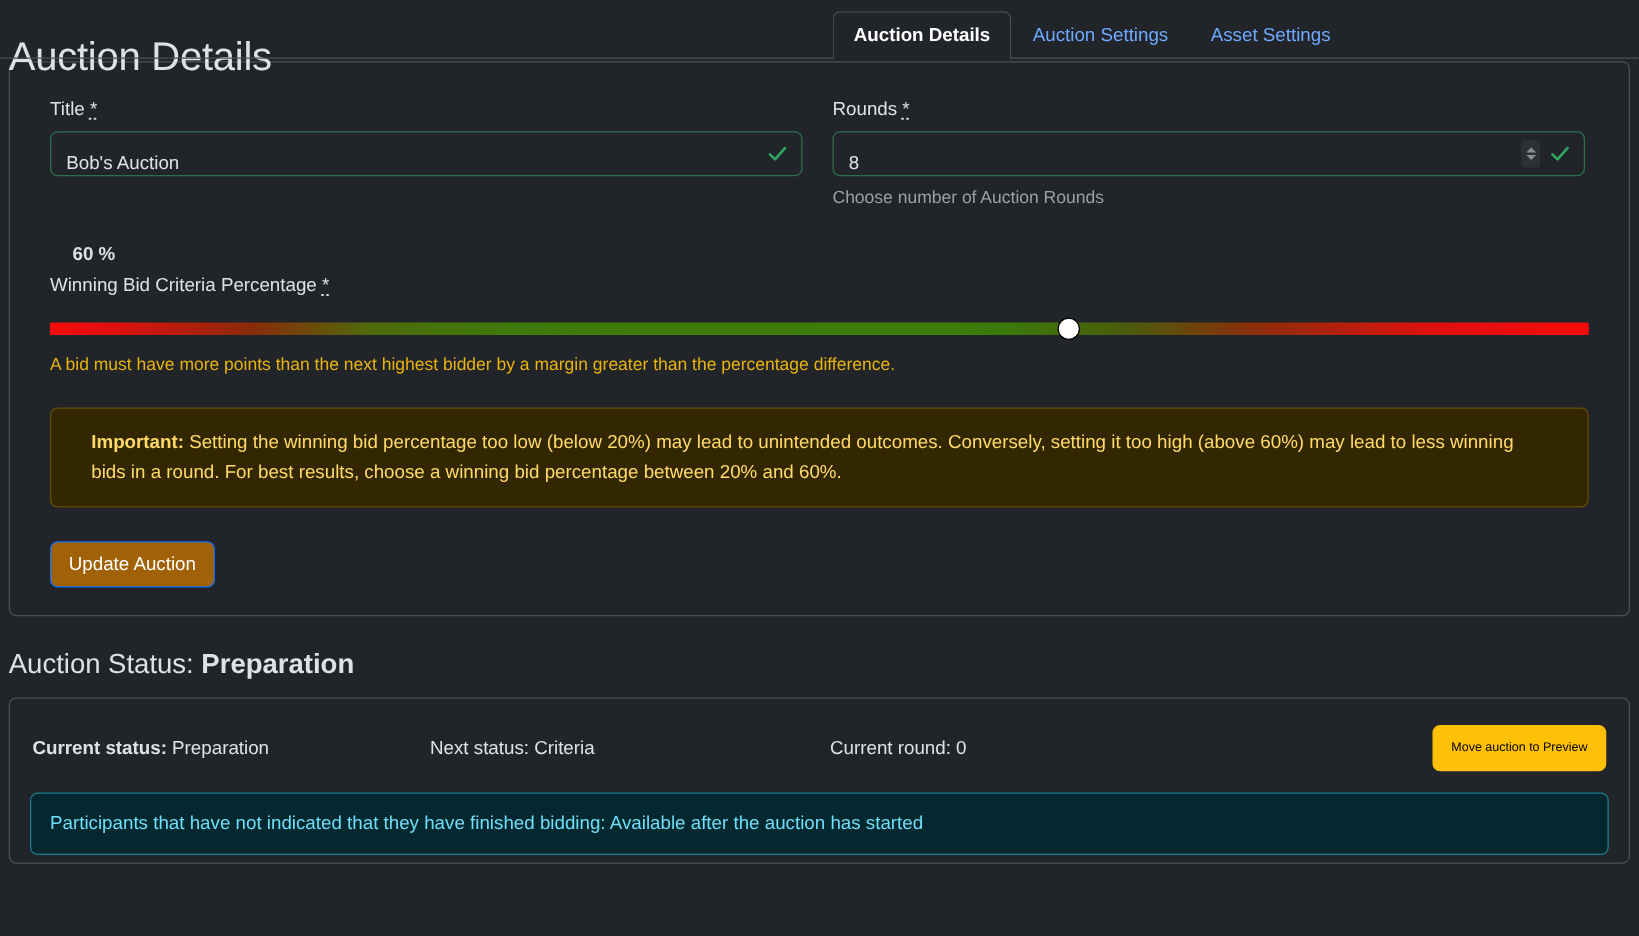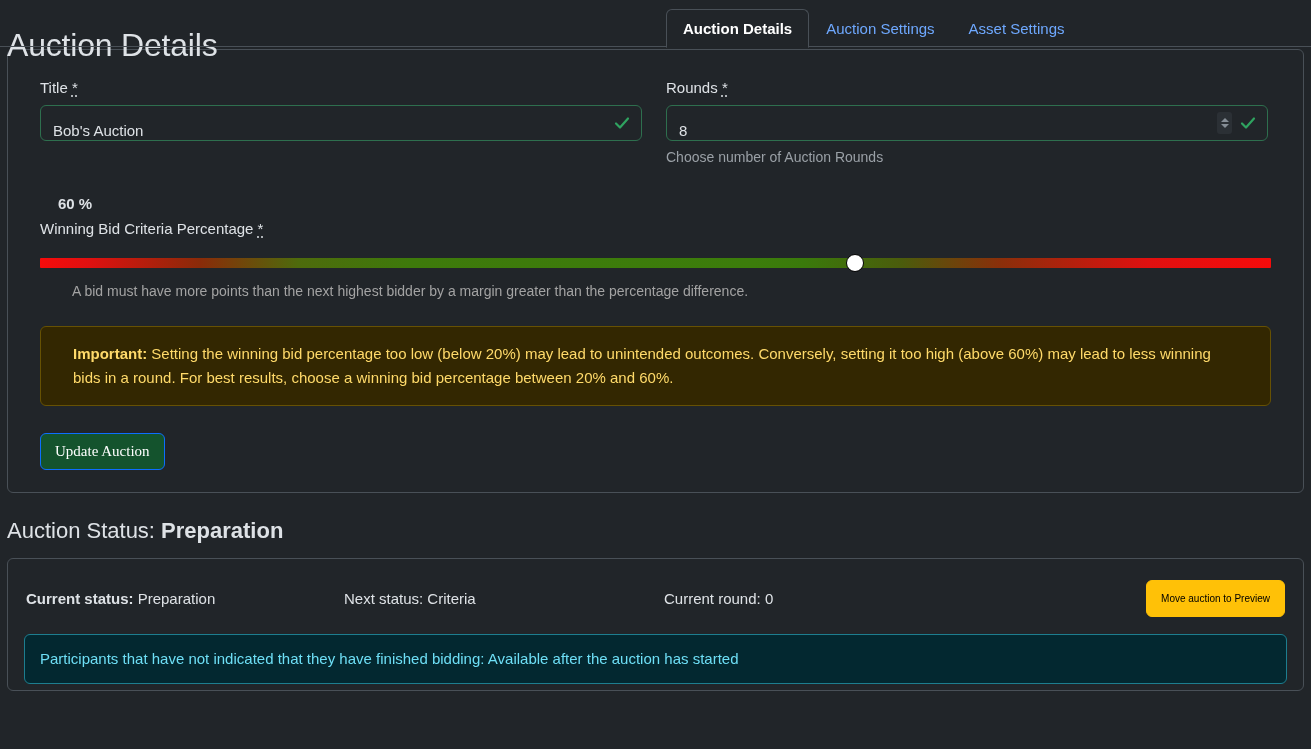--- a/index.html
+++ b/index.html
@@ -193,48 +193,47 @@
     height: 18px;
     margin-left: -9px;
     border-radius: 50%;
     background: #fff;
     border: 1px solid #000;
     cursor: pointer;
   }
   .range-help {
     font-size: 14px;
     line-height: 18px;
-    color: #a3a3a3;
+    color: #eab308;
     margin-top: 10px;
-    margin-left: 32px;
   }
 
   
   .alert-warning {
     margin-top: 26px;
     background: #332701;
     border: 1px solid #665103;
     border-radius: 6px;
     color: #ffda6a;
     padding: 15px 32px;
     font-size: 15px;
     line-height: 24px;
   }
   .alert-warning b { font-weight: 700; }
 
   
   .btn-primary {
     margin-top: 27px;
     display: inline-block;
-    background: #14532d;
+    background: #a16207;
     border: 1px solid #0d6efd;
     border-radius: 6px;
     color: #fff;
     font-size: 15px;
-    font-family: Liberation Serif, serif;
+    font-family: Liberation Sans, sans-serif;
     line-height: 19px;
     padding: 8px 14px;
     cursor: pointer;
   }
 
   
   .status-heading {
     margin: 20px 0 0 7px;
     font-size: 22px;
     line-height: 36px;

